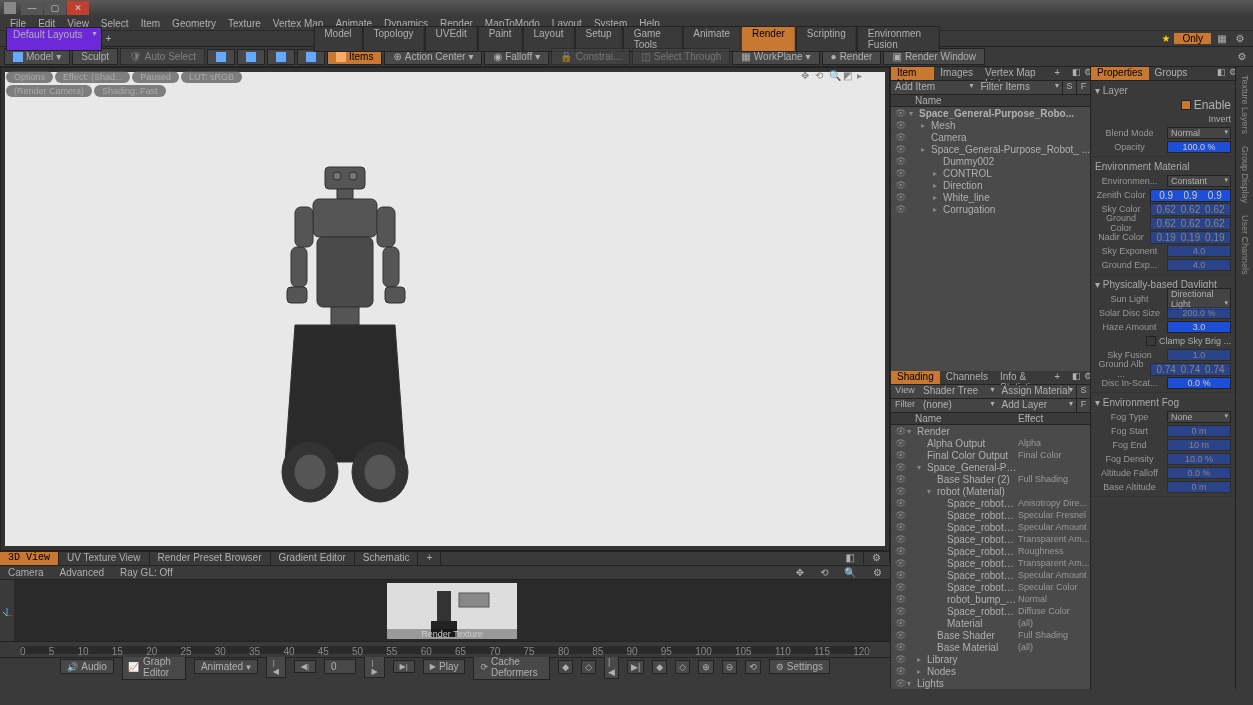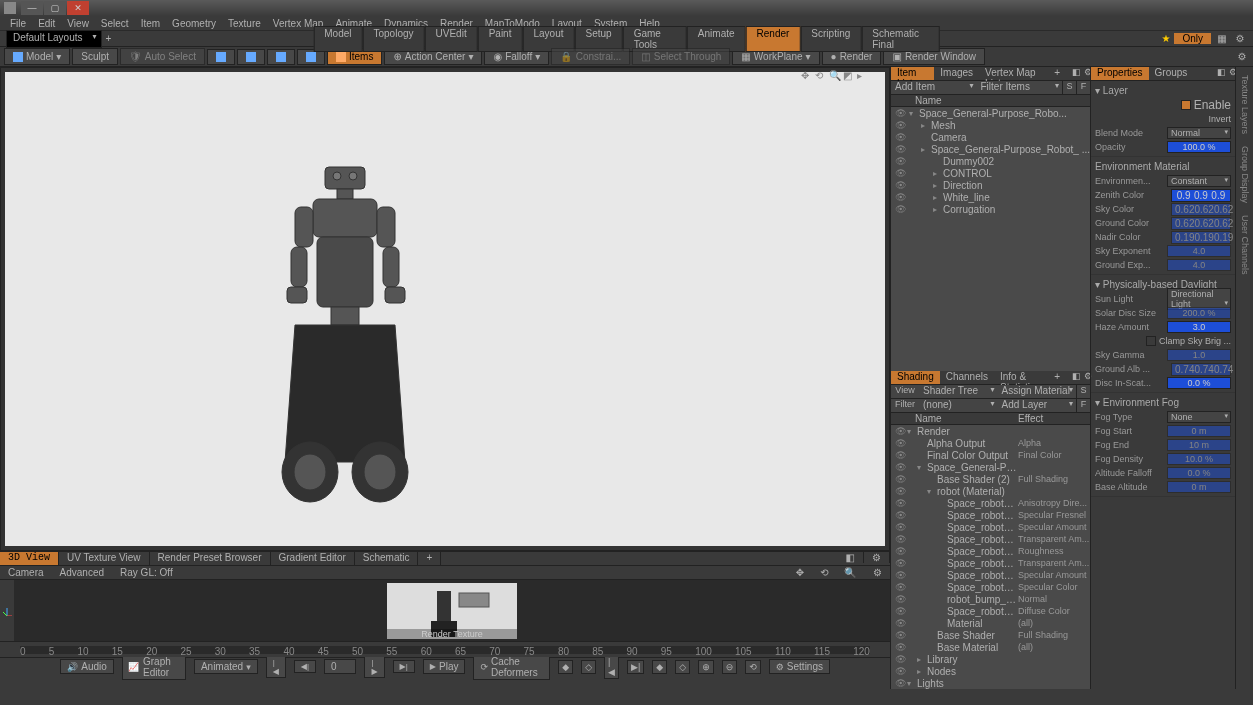--- a/index.html
+++ b/index.html
@@ -6,21 +6,21 @@
 body { background:#3a3a3a; color:#b0b0b0; width:1253px; height:705px; overflow:hidden; position:relative; }
 .titlebar { height:16px; background:linear-gradient(#5a5a5a,#3a3a3a); display:flex; align-items:center; padding:0 4px; color:#ccc; }
 .titlebar-icon { width:12px; height:12px; background:#888; margin-right:4px; }
 .titlebar-text { flex:1; font-size:10px; }
 .winctrl { display:flex; }
 .winbtn { width:22px; height:14px; background:#555; margin-left:1px; display:flex; align-items:center; justify-content:center; color:#ccc; font-size:9px; }
 .winbtn.close { background:#c04030; }
 .menubar { height:15px; background:#3a3a3a; display:flex; align-items:center; padding:0 4px; border-bottom:1px solid #2a2a2a; }
 .menubar span { padding:0 6px; font-size:10px; cursor:pointer; }
 .layoutbar { height:16px; background:#3a3a3a; display:flex; align-items:center; padding:0 6px; border-bottom:1px solid #222; }
-.layoutbar .dropdown { padding:1px 18px 4px 6px; background:#000000; border:1px solid #222; font-size:10px; position:relative; }
+.layoutbar .dropdown { padding:1px 18px 10px 6px; background:#6d28d9; border:1px solid #222; font-size:10px; position:relative; }
 .layoutbar .dropdown:after { content:"▾"; position:absolute; right:4px; font-size:8px; }
 .workspace-tabs { position:absolute; left:50%; transform:translateX(-50%); display:flex; }
 .workspace-tabs span { padding:1px 10px; background:#3a3a3a; border:1px solid #222; font-size:10px; cursor:pointer; }
 .workspace-tabs span.active { background:#c87830; color:#000; }
 .workspace-right { margin-left:auto; display:flex; align-items:center; gap:4px; }
 .badge-only { background:#c87830; color:#000; padding:0 8px; font-size:10px; }
 .cog { width:14px; height:14px; display:inline-flex; align-items:center; justify-content:center; }
 .toolbar { height:20px; background:#3a3a3a; display:flex; align-items:center; padding:0 4px; border-bottom:1px solid #222; gap:2px; }
 .tbtn { padding:2px 8px; background:#484848; border:1px solid #222; font-size:10px; display:flex; align-items:center; gap:3px; cursor:pointer; }
 .tbtn.active { background:#c87830; color:#000; }
@@ -67,27 +67,27 @@
 .pbar .psq { width:14px; border-left:1px solid #222; text-align:center; font-size:9px; }
 .tree { flex:1; background:#4a4a4a; overflow:hidden; font-size:10px; }
 .tree-hdr { height:12px; background:#3a3a3a; display:flex; padding-left:24px; font-size:9px; border-bottom:1px solid #222; }
 .tree-hdr span:first-child { flex:1; }
 .trow { height:12px; display:flex; align-items:center; padding-left:4px; }
 .trow .eye { width:10px; font-size:9px; color:#888; }
 .trow .indent { display:inline-block; }
 .trow .tw { width:10px; font-size:8px; color:#888; }
 .trow .lbl { flex:1; overflow:hidden; white-space:nowrap; text-overflow:ellipsis; }
 .trow .eff { width:72px; font-size:9px; color:#999; }
-.trow b { font-weight:normal; }
+.trow b { font-weight:bold; }
 .prop-section { padding:2px 4px; border-bottom:1px solid #333; }
 .prop-hdr { font-size:10px; color:#aaa; padding:2px 0; }
 .prop-row { display:flex; align-items:center; height:14px; gap:3px; }
-.prop-row .plbl { flex:1; font-size:9px; text-align:left; color:#999; }
+.prop-row .plbl { flex:1; font-size:9px; text-align:center; color:#999; }
 .prop-row .pval { width:64px; background:#1d4ed8; border:1px solid #222; padding:0 3px; font-size:9px; text-align:center; color:#ccc; }
-.prop-row .pval.tri { width:60px; display:flex; }
+.prop-row .pval.tri { width:81px; display:flex; }
 .prop-row .pval.tri span { flex:1; text-align:center; }
 .prop-row .pchk { width:10px; height:10px; background:#c87830; border:1px solid #222; }
 .prop-row .pdrop2 { width:64px; background:#444; border:1px solid #222; padding:0 3px; font-size:9px; position:relative; }
 .prop-row .pdrop2:after { content:"▾"; position:absolute; right:2px; font-size:7px; }
 .shading-tree { height:340px; }
 .item-tree { height:148px; }
 </style>
 </head>
 <body>
 
@@ -124,21 +124,21 @@
       <span>Model</span>
       <span>Topology</span>
       <span>UVEdit</span>
       <span>Paint</span>
       <span>Layout</span>
       <span>Setup</span>
       <span>Game Tools</span>
       <span>Animate</span>
       <span class="active">Render</span>
       <span>Scripting</span>
-      <span>Schematic Final</span>
+      <span>Environmen Fusion</span>
     </div>
   <span style="margin-left:4px;cursor:pointer">+</span>
   <div class="workspace-right">
     <span style="color:#fc0">★</span>
     <span class="badge-only">Only</span>
     <span class="cog">▦</span>
     <span class="cog">⚙</span>
   </div>
 </div>
 
@@ -195,20 +195,21 @@
             <rect x="120" y="125" width="20" height="16" rx="4"></rect>
             <rect x="66" y="145" width="28" height="18"></rect>
             <path d="M30 163 L130 163 L140 300 L20 300 Z" fill="#2a2a2a"></path>
             <ellipse cx="45" cy="310" rx="28" ry="30" fill="#333"></ellipse>
             <ellipse cx="115" cy="310" rx="28" ry="30" fill="#333"></ellipse>
             <ellipse cx="45" cy="310" rx="16" ry="18" fill="#555"></ellipse>
             <ellipse cx="115" cy="310" rx="16" ry="18" fill="#555"></ellipse>
           </g>
         </svg>
       </div>
+      <div class="vp-header" id="vp-pills"><span class="vp-pill">Options</span><span class="vp-pill">Effect: (Shad...</span><span class="vp-pill">Paused</span><span class="vp-pill">LUT: sRGB</span><br><span class="vp-pill">(Render Camera)</span><span class="vp-pill">Shading: Fast</span><br></div>
       <div class="vp-icons">
         <span>✥</span>
         <span>⟲</span>
         <span>🔍</span>
         <span>◩</span>
         <span>▸</span>
       </div>
     </div>
 
     <div class="tabs-row" id="view-tabs">
@@ -677,21 +678,21 @@
         <div class="prop-row">
             <span class="plbl">Haze Amount</span>
             <span class="pval">3.0</span>
           </div>
         <div class="prop-row">
             <span class="plbl"></span>
             <span style="width:10px;height:10px;border:1px solid #222"></span>
             <span style="font-size:9px">Clamp Sky Brig ...</span>
           </div>
         <div class="prop-row">
-            <span class="plbl">Sky Gamma</span>
+            <span class="plbl">Sky Fusion</span>
             <span class="pval" style="opacity:0.5">1.0</span>
           </div>
         <div class="prop-row">
             <span class="plbl">Ground Alb ...</span>
             <span class="pval tri" style="opacity:0.5">
               <span>0.74</span>
               <span>0.74</span>
               <span>0.74</span>
             </span>
           </div>

